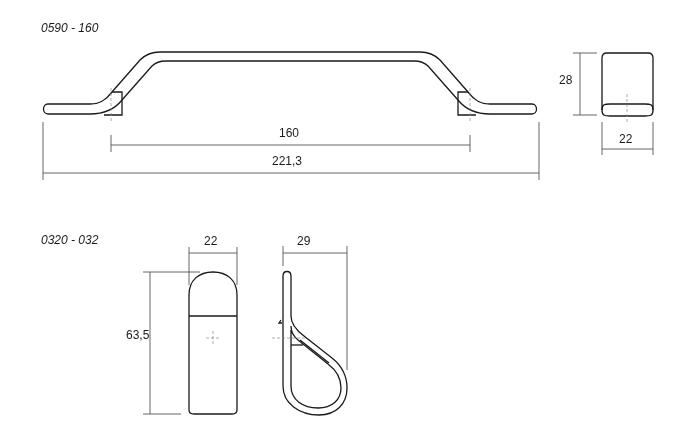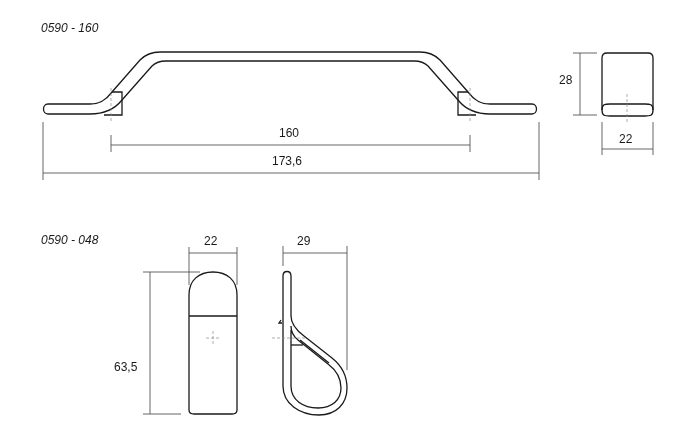--- a/index.html
+++ b/index.html
@@ -79,21 +79,21 @@
 
       <line class="dim" x1="283" y1="246" x2="283" y2="266"></line>
       <line class="dim" x1="347" y1="246" x2="347" y2="370"></line>
       <line class="dim" x1="283" y1="253" x2="347" y2="253"></line>
     </g>
   </svg>
 
   
   <span class="code" style="left:41px; top:21px;">0590 - 160</span>
   <span class="lbl" style="left:279px; top:126px;text-align:center;">160</span>
-  <span class="lbl" style="left:272px; top:154px;">173,6</span>
+  <span class="lbl" style="left:272px; top:154px;">221,3</span>
   <span class="lbl" style="left:559px; top:73px;">28</span>
   <span class="lbl" style="left:619px; top:132px;">22</span>
 
-  <span class="code" style="left:41px; top:233px;">0590 - 048</span>
+  <span class="code" style="left:41px; top:233px;">0320 - 032</span>
   <span class="lbl" style="left:204px; top:234px;">22</span>
   <span class="lbl" style="left:297px; top:234px;">29</span>
-  <span class="lbl" style="left:114px; top:328px;margin-top:32px;">63,5</span>
+  <span class="lbl" style="left:126px; top:328px;">63,5</span>
 </div>
 
 </body></html>

